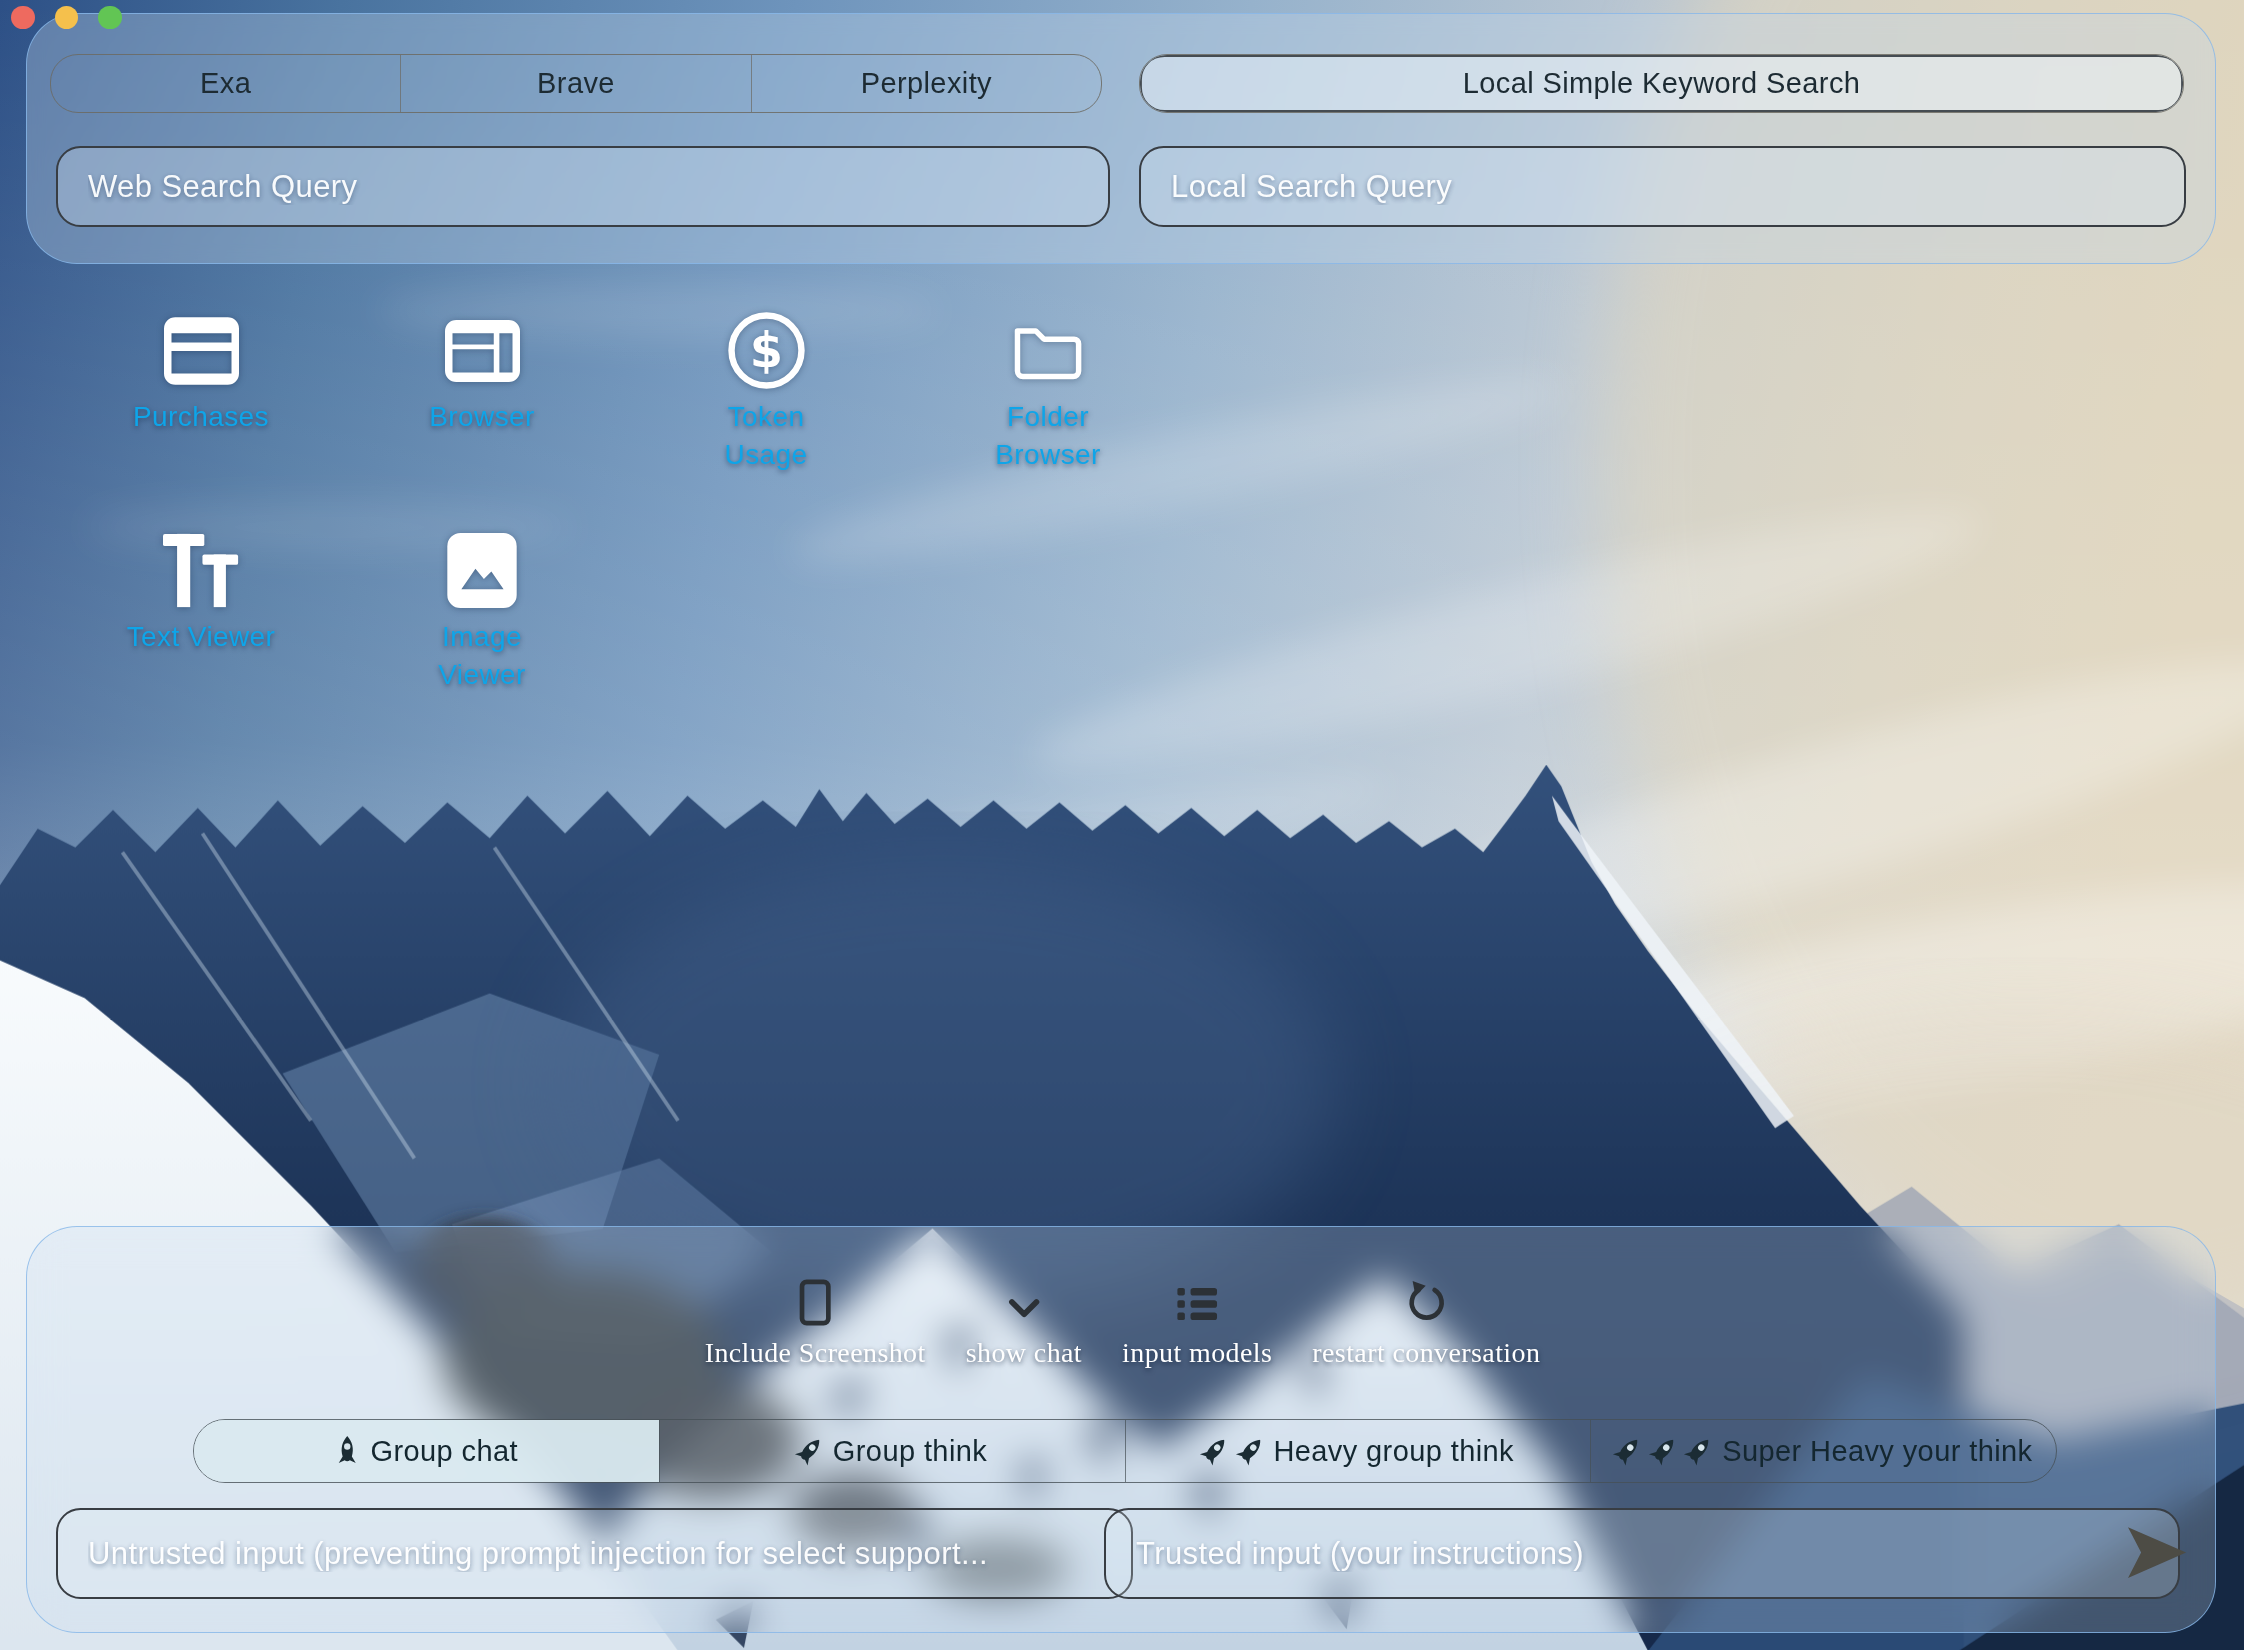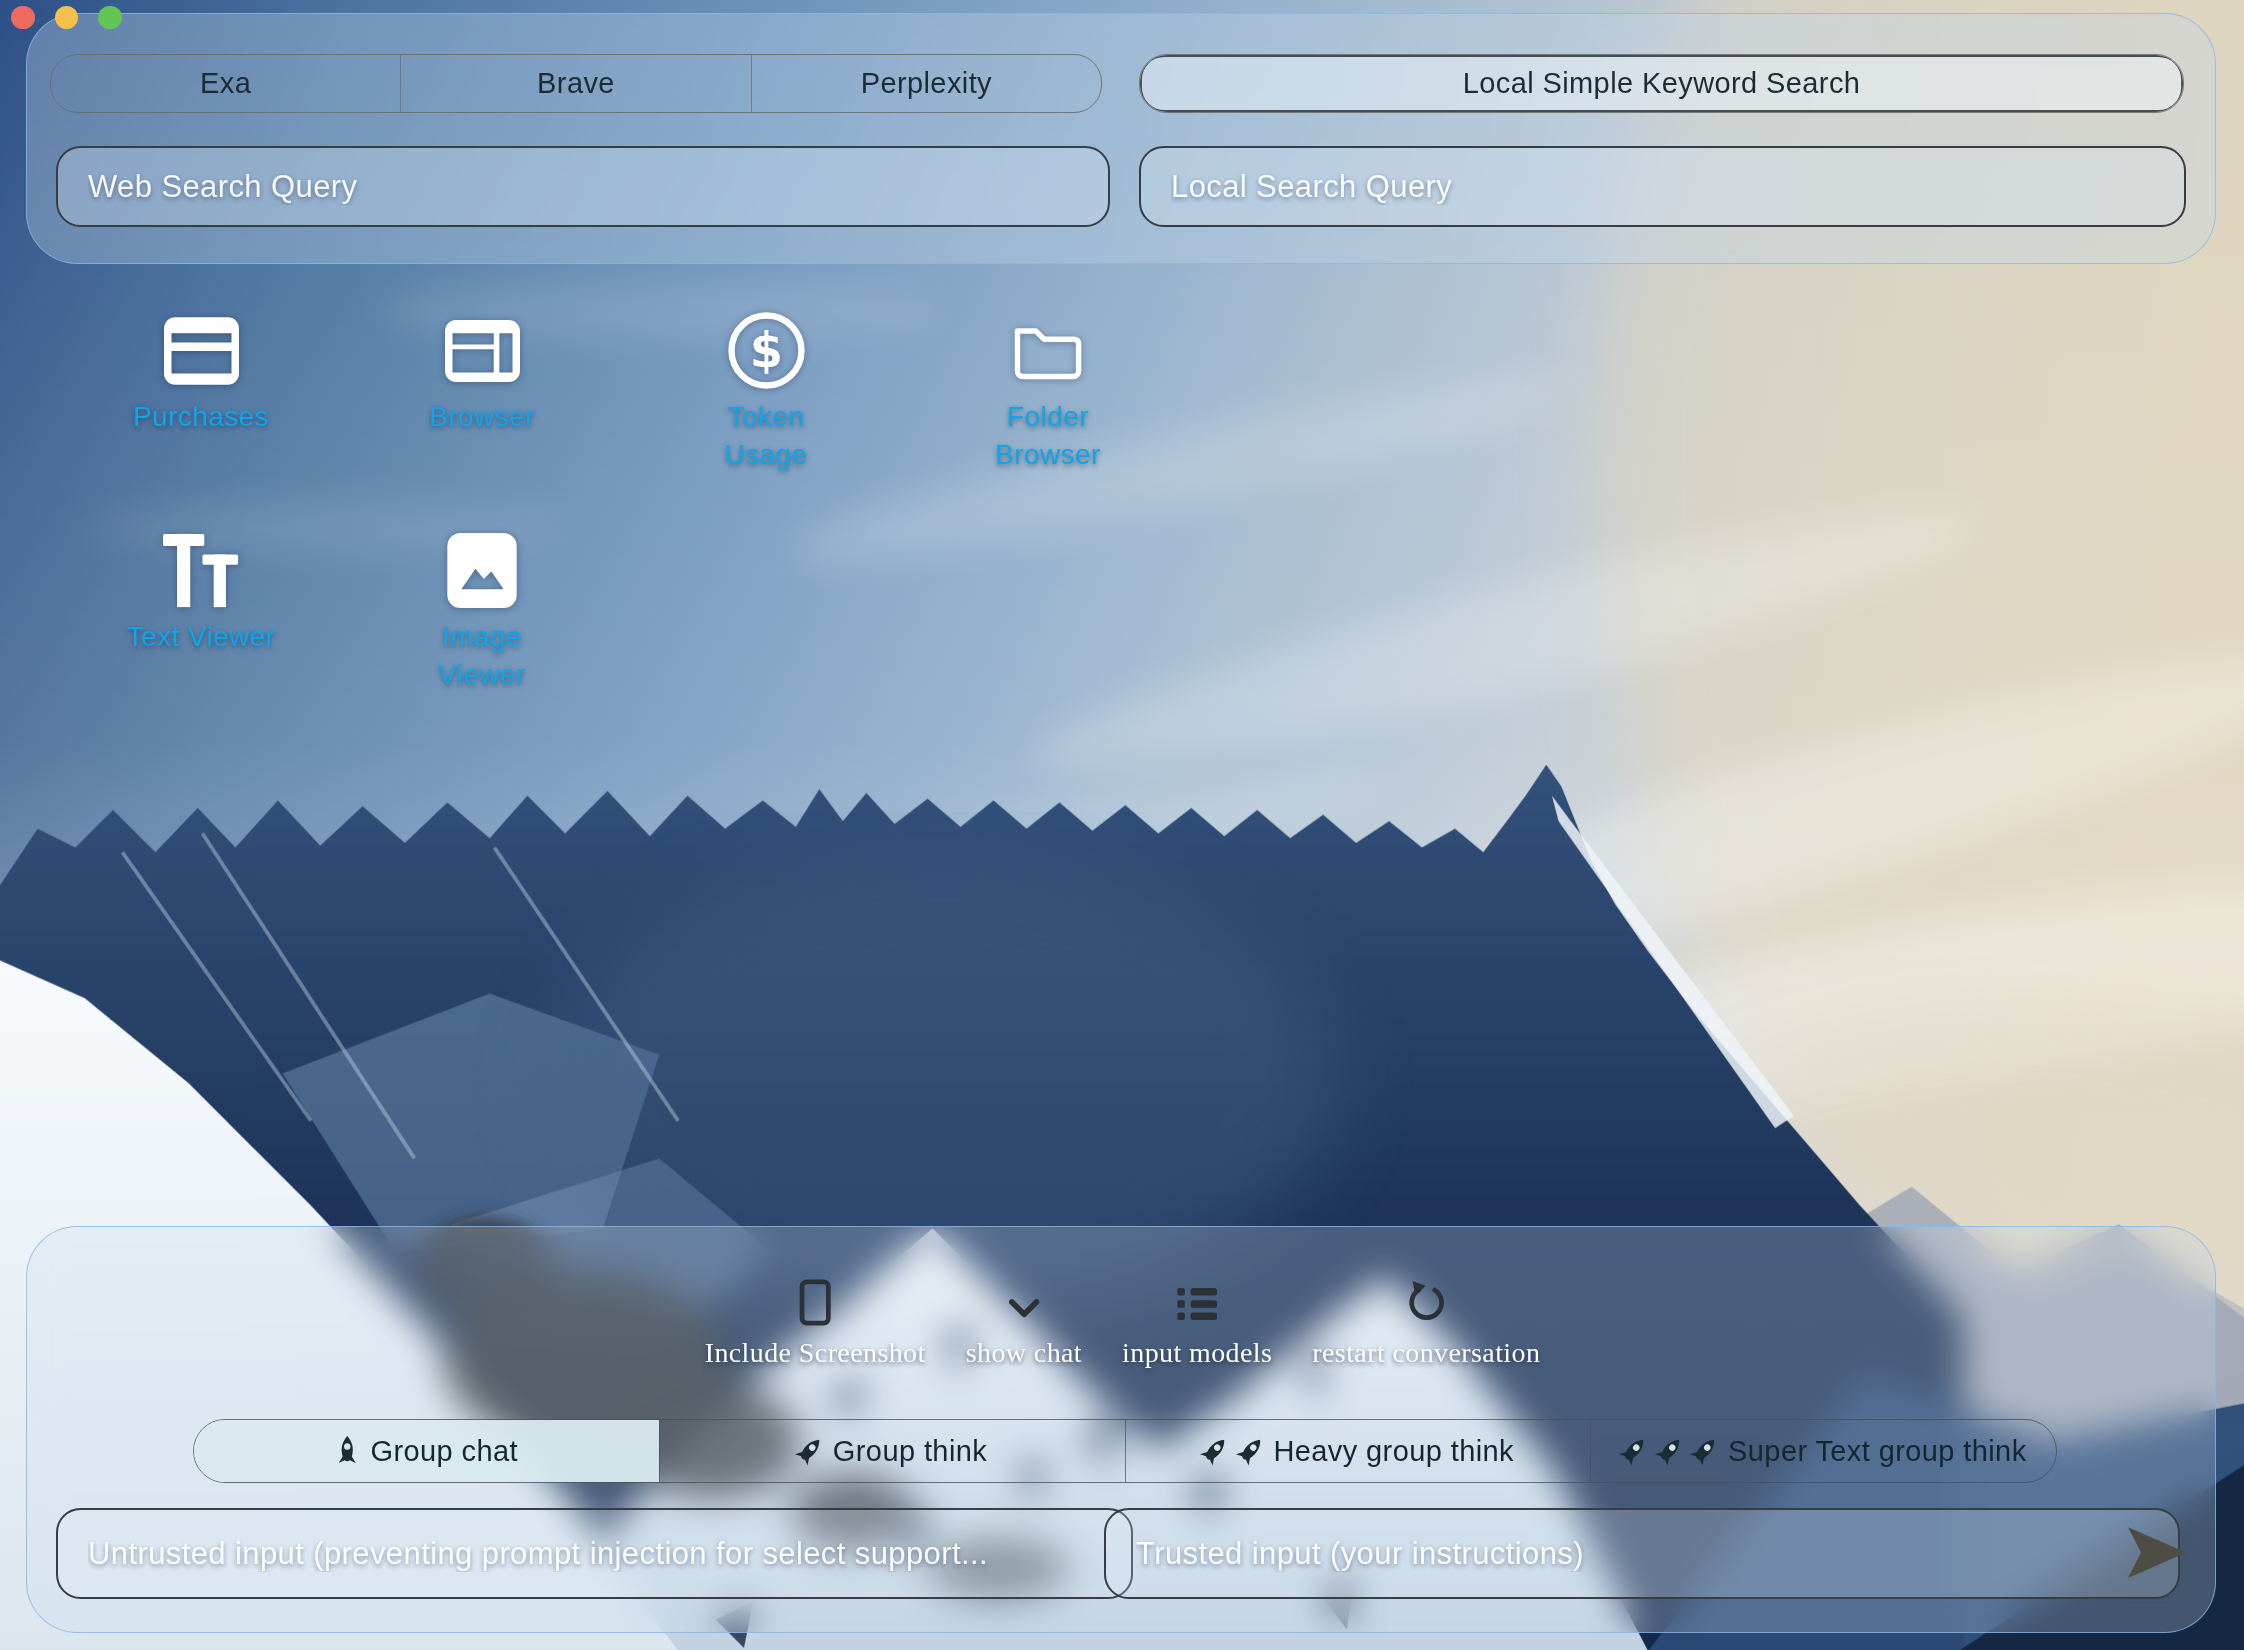--- a/index.html
+++ b/index.html
@@ -336,21 +336,21 @@
         <circle cx="12" cy="10.5" r="3.2" fill="#d7e5ec"></circle>
         </svg>
       <svg class="rocket tilt" viewBox="0 0 24 30">
         <path d="M12,0 C17,5.5 19,12.5 16.6,20.5 L20.5,27 L14.6,24.3 C13,25.6 11,25.6 9.4,24.3 L3.5,27 L7.4,20.5 C5,12.5 7,5.5 12,0 Z" fill="#1b2c34"></path>
         <circle cx="12" cy="10.5" r="3.2" fill="#d7e5ec"></circle>
         </svg>
       <svg class="rocket tilt" viewBox="0 0 24 30">
         <path d="M12,0 C17,5.5 19,12.5 16.6,20.5 L20.5,27 L14.6,24.3 C13,25.6 11,25.6 9.4,24.3 L3.5,27 L7.4,20.5 C5,12.5 7,5.5 12,0 Z" fill="#1b2c34"></path>
         <circle cx="12" cy="10.5" r="3.2" fill="#d7e5ec"></circle>
         </svg>
-      <span>Super Text group think</span>
+      <span>Super Heavy your think</span>
     </div>
   </div>
 
   <input class="query" id="untrusted-input" type="text" placeholder="Untrusted input (preventing prompt injection for select support..." style="">
   <input class="query" id="trusted-input" type="text" placeholder="Trusted input (your instructions)" style="">
   <button id="send-btn">
     <svg width="60" height="53" viewBox="0 0 64 56">
       <polygon points="0,0 62,27 0,54 14,27" fill="#4d4c45"></polygon>
       </svg>
   </button>

